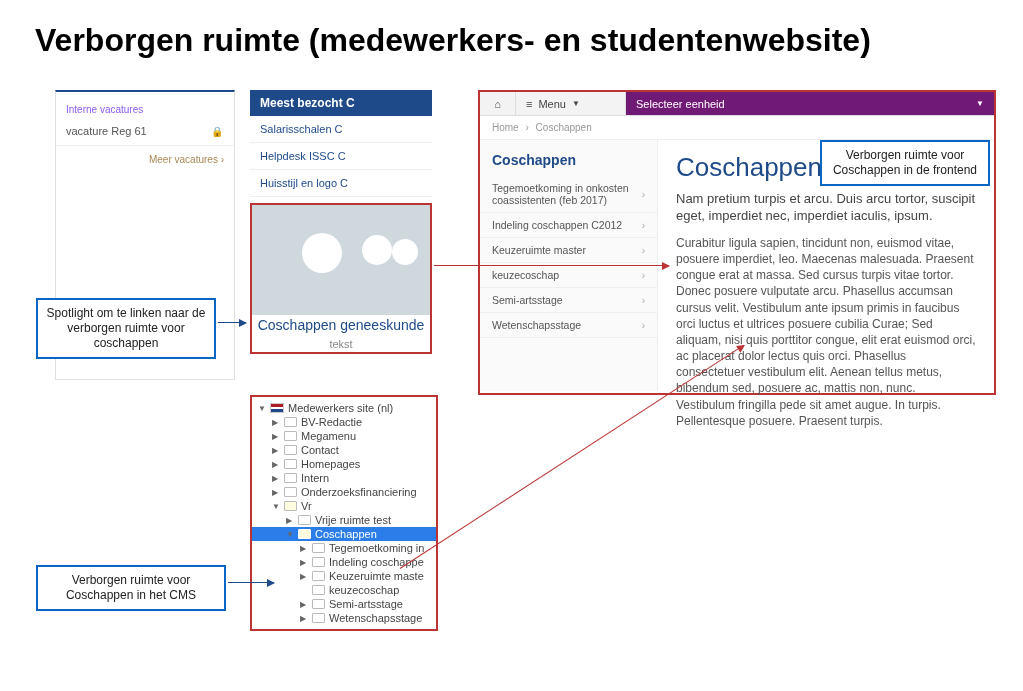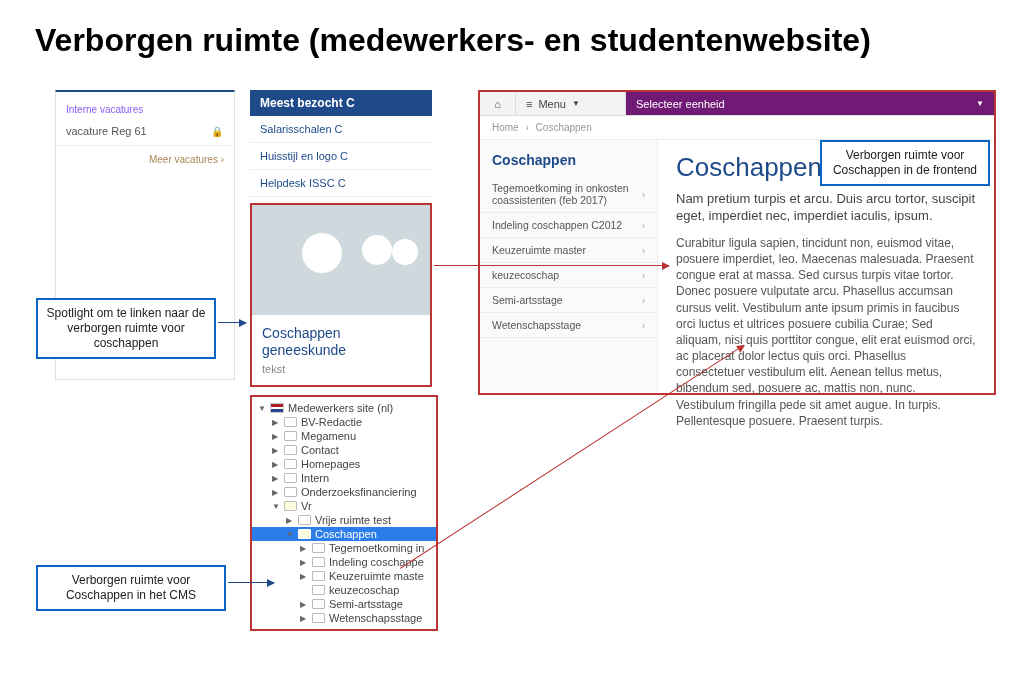--- a/index.html
+++ b/index.html
@@ -89,21 +89,21 @@
     content: '';
     position: absolute;
   }
   .spotlight-image .figure {
     position: absolute;
     border-radius: 50%;
   }
   .docfig1 { width: 40px; height: 40px; background: #fff; left: 50px; top: 28px; }
   .docfig2 { width: 30px; height: 30px; background: #fff; left: 110px; top: 30px; }
   .docfig3 { width: 26px; height: 26px; background: #fff; left: 140px; top: 34px; }
-  .spotlight-body { padding: 10px; }
+  .spotlight-body { padding: 2px; text-align: center; }
   .spotlight-title { color: #1e4a8a; font-size: 14px; font-weight: 400; line-height: 1.2; }
   .spotlight-text { color: #888; font-size: 11px; margin-top: 4px; }
   
   .panel-cms {
     position: absolute;
     top: 395px;
     left: 250px;
     width: 188px;
     border: 2px solid #b33;
     background: #fff;
@@ -328,22 +328,22 @@
   <div class="panel-left-row">
     <span>vacature Reg 61</span>
     <span class="lock-icon">🔒</span>
   </div>
   <div class="panel-left-more">Meer vacatures ›</div>
 </div>
 
 <div class="panel-middle">
   <div class="meest-bezocht-header">Meest bezocht C</div>
   <div class="meest-list-item">Salarisschalen C</div>
+  <div class="meest-list-item">Helpdesk ISSC C</div>
   <div class="meest-list-item">Huisstijl en logo C</div>
-  <div class="meest-list-item">Helpdesk ISSC C</div>
   <div class="spotlight-card">
     <div class="spotlight-image">
       <span class="figure docfig1"></span>
       <span class="figure docfig2"></span>
       <span class="figure docfig3"></span>
     </div>
     <div class="spotlight-body">
       <div class="spotlight-title">Coschappen geneeskunde</div>
       <div class="spotlight-text">tekst</div>
     </div>

